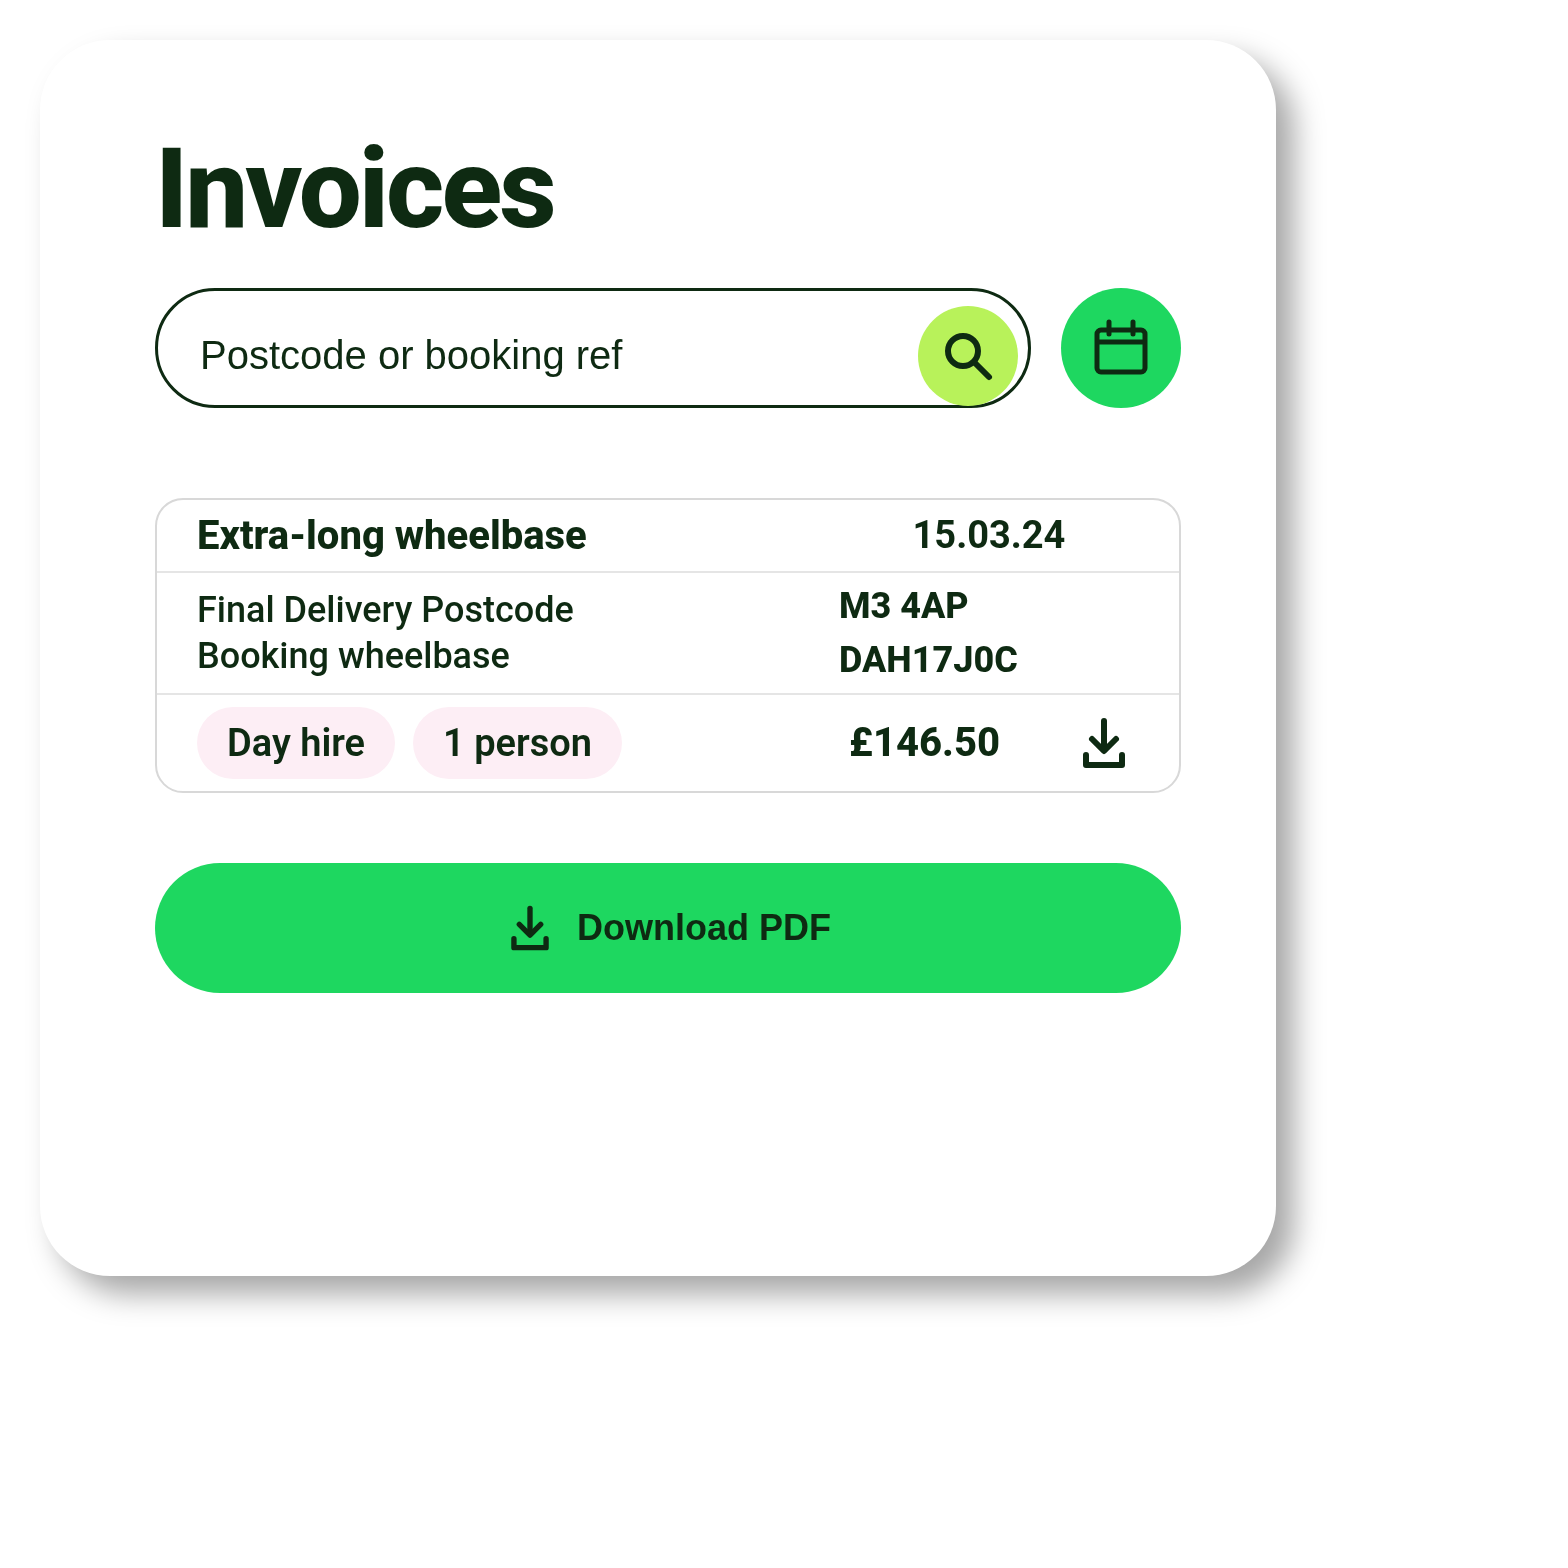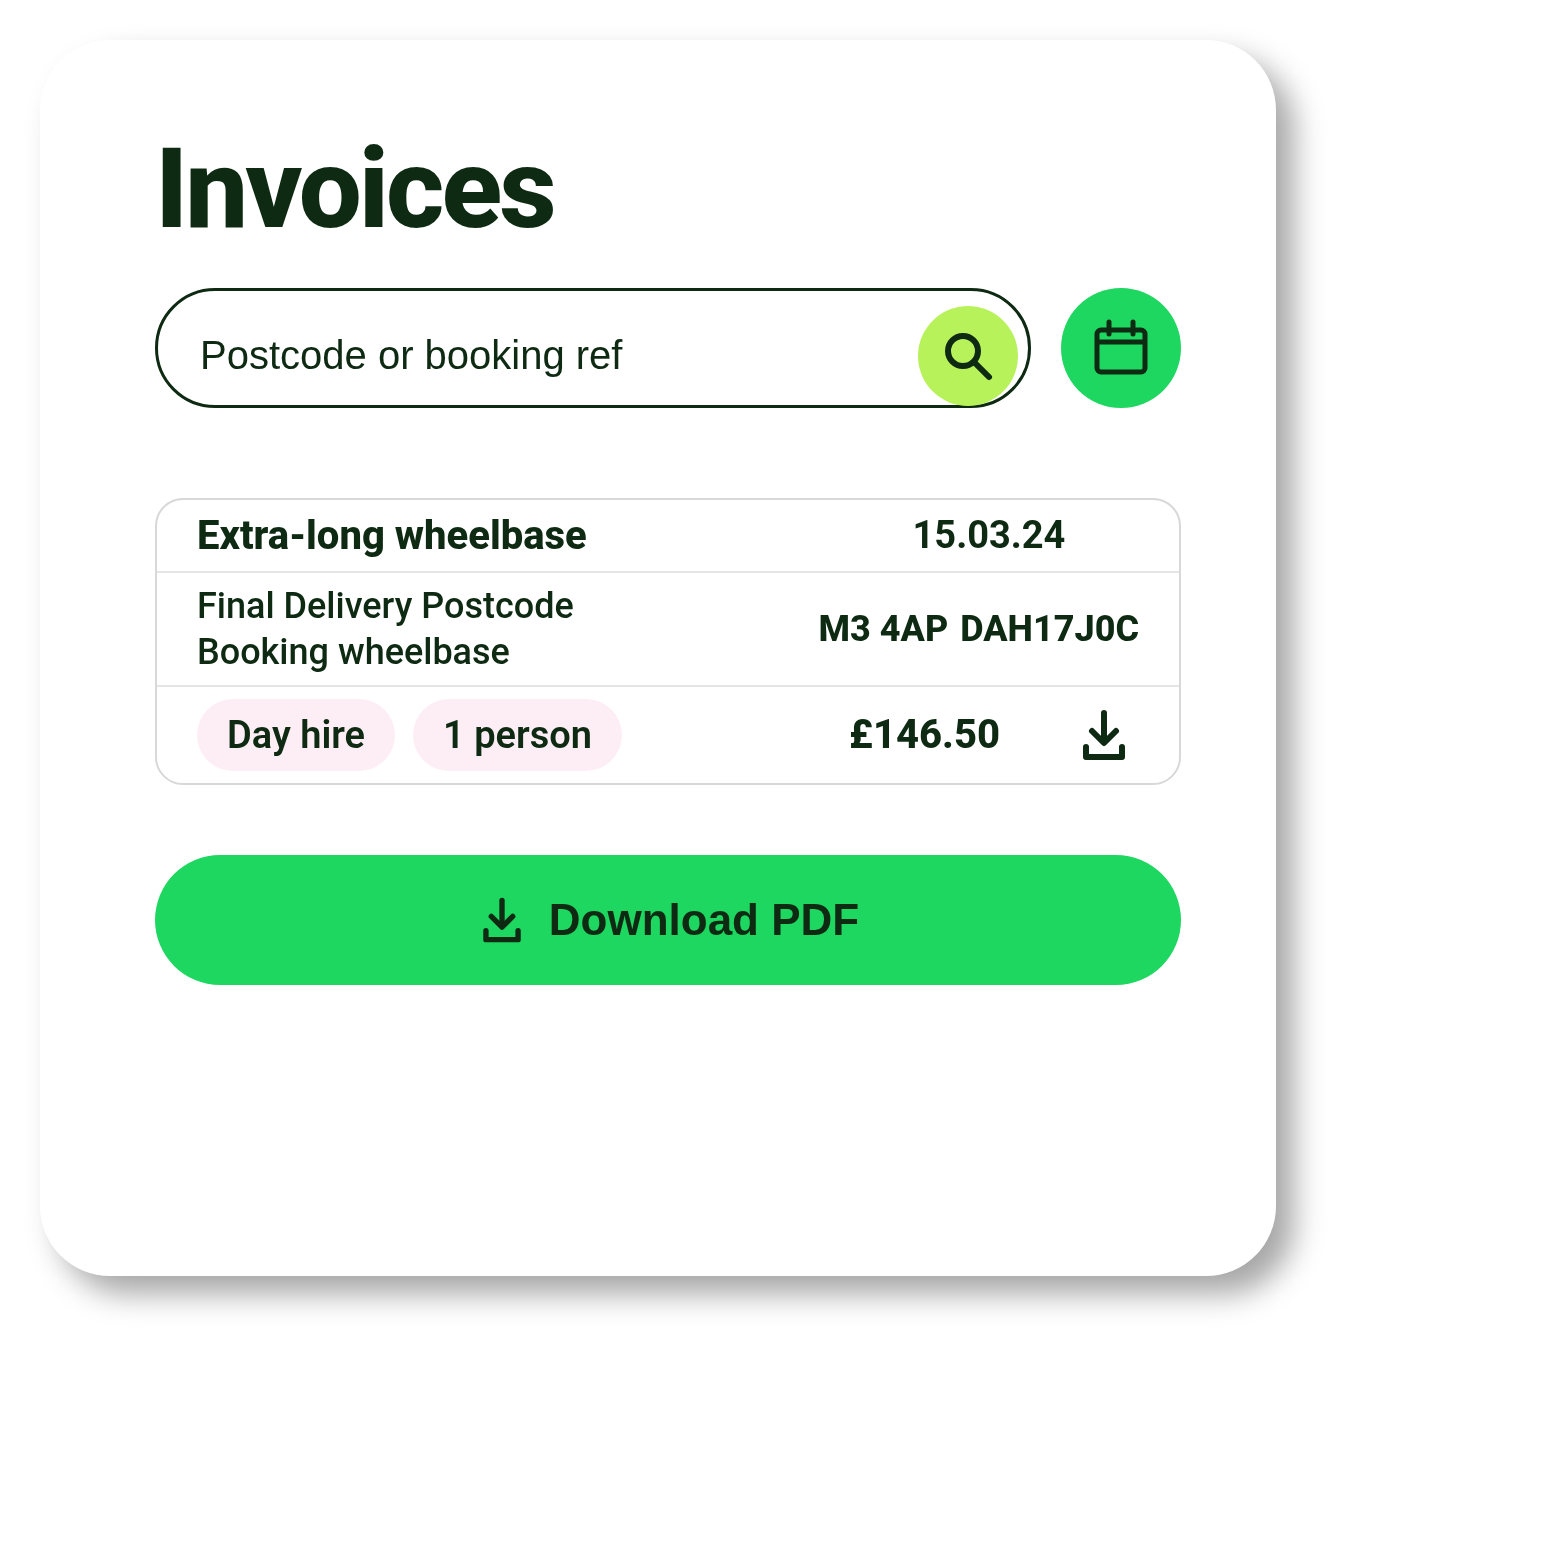--- a/index.html
+++ b/index.html
@@ -135,24 +135,23 @@
   .details-labels {
     flex: 1;
     display: flex;
     flex-direction: column;
     gap: 4px;
     font-weight: 500;
   }
   .details-values {
     min-width: 300px;
     display: flex;
-    flex-direction: row;
+    flex-direction: column;
     gap: 12px;
     font-weight: 800;
-    text-align: right;
   }
   .card-footer {
     display: flex;
     align-items: center;
   }
   .tags {
     flex: 1;
     display: flex;
     gap: 18px;
   }
@@ -187,21 +186,21 @@
     width: 100%;
     height: 130px;
     background: var(--bright-green);
     border: none;
     border-radius: 70px;
     display: flex;
     align-items: center;
     justify-content: center;
     gap: 22px;
     cursor: pointer;
-    font-size: 44px;
+    font-size: 36px;
     font-weight: 800;
     color: var(--dark-green);
   }
 
   svg { display: block; }
 </style>
 </head>
 <body>
 
 <div class="stage">

